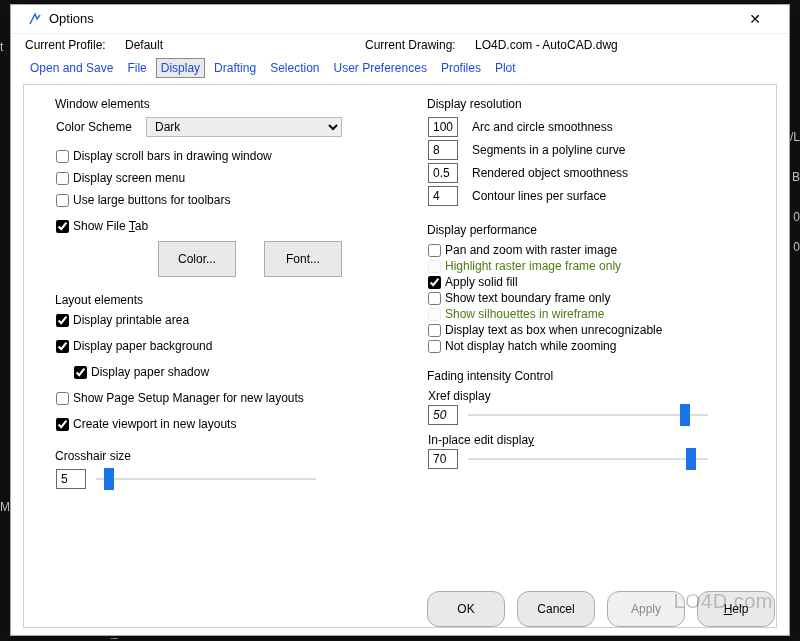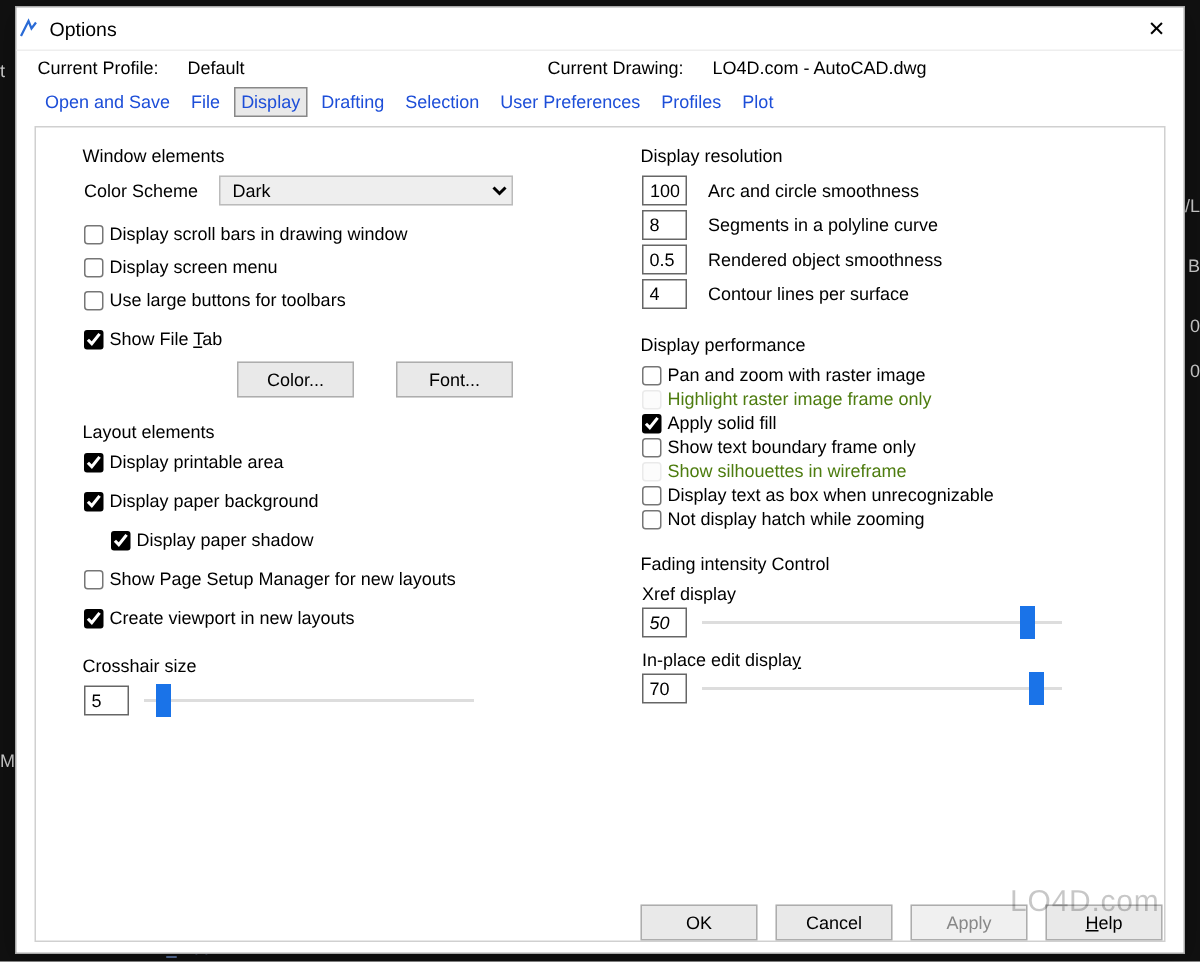--- a/index.html
+++ b/index.html
@@ -18,22 +18,21 @@
     left: 10px;
     top: 4px;
     width: 780px;
     height: 632px;
     background: #fff;
     border: 1px solid #aaa;
     box-shadow: 0 4px 18px rgba(0,0,0,0.3);
   }
   .titlebar {
     display: flex;
-    align-items: center;
-    padding: 6px 0;
+    padding: 6px 16px;
     border-bottom: 1px solid #eee;
   }
   .titlebar .icon {
     width: 16px; height: 16px;
     display: inline-flex; align-items:center; justify-content:center;
     color: #2a6bd6; font-style: italic; font-weight: bold; font-size: 12px;
   }
   .titlebar .title {
     padding-left: 6px;
     font-size: 13px;
@@ -93,21 +92,21 @@
     border: 1px solid #bbb;
   }
   input[type=checkbox] {
     width: 13px; height: 13px;
     margin-right: 4px;
     accent-color: #000;
   }
   .check-label { display:inline-block; }
   .btn {
     font: inherit;
-    height: 24px;
+    height: 36px;
     padding: 0 4px;
     background: #e9e9e9;
     border: 1px solid #adadad;
     min-width: 78px;
   }
   .btn:disabled { color:#888; background:#f0f0f0; }
   .num-input {
     font: inherit;
     width: 30px;
     height: 20px;
@@ -133,21 +132,21 @@
     position:absolute; width:10px; height:22px; top:-1px;
     background:#1a73e8;
   }
   .footer {
     position:absolute;
     right: 14px;
     bottom: 8px;
     display:flex;
     gap: 12px;
   }
-  .footer .btn { min-width: 78px; }
+  .footer .btn { min-width: 78px; border-radius: 12px; }
   .watermark {
     position:absolute;
     right: 16px;
     bottom: 22px;
     font-size: 20px;
     color: rgba(0,0,0,0.22);
     font-family: Arial, sans-serif;
     letter-spacing: 0.5px;
     pointer-events:none;
   }

